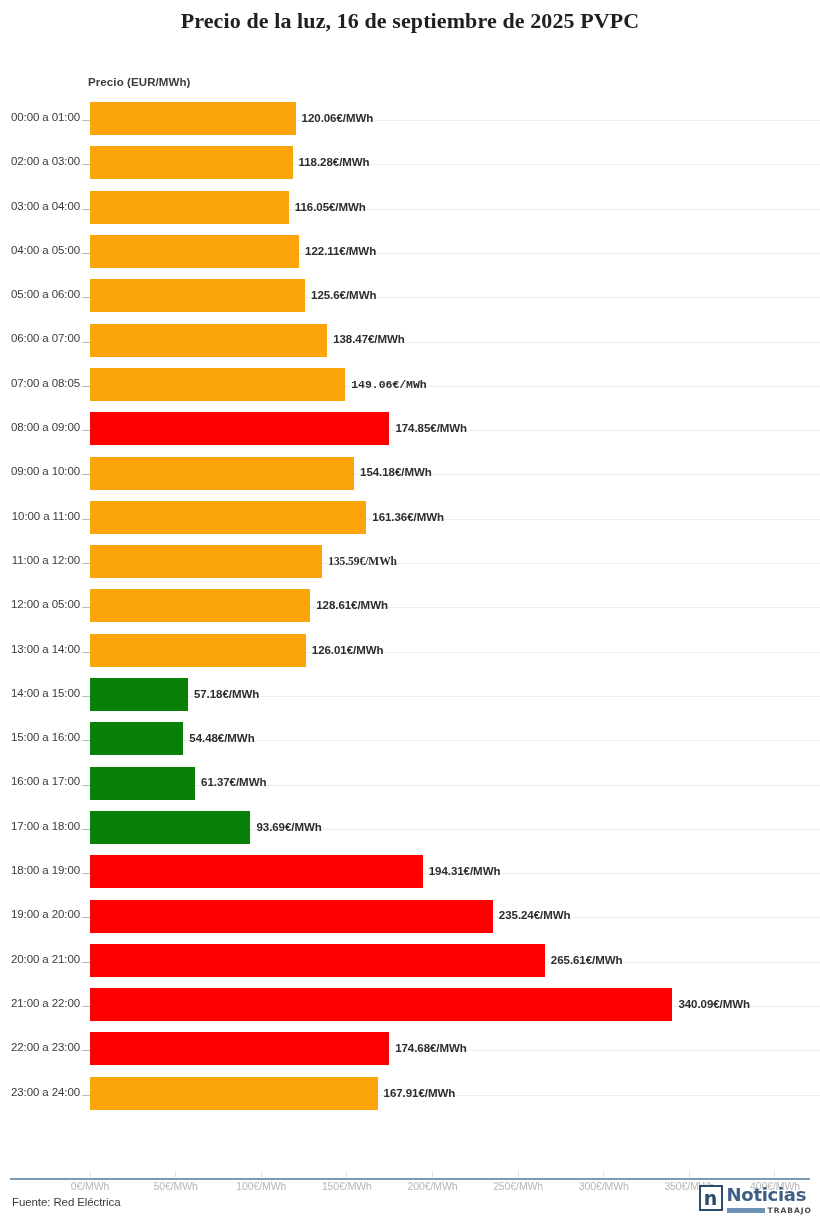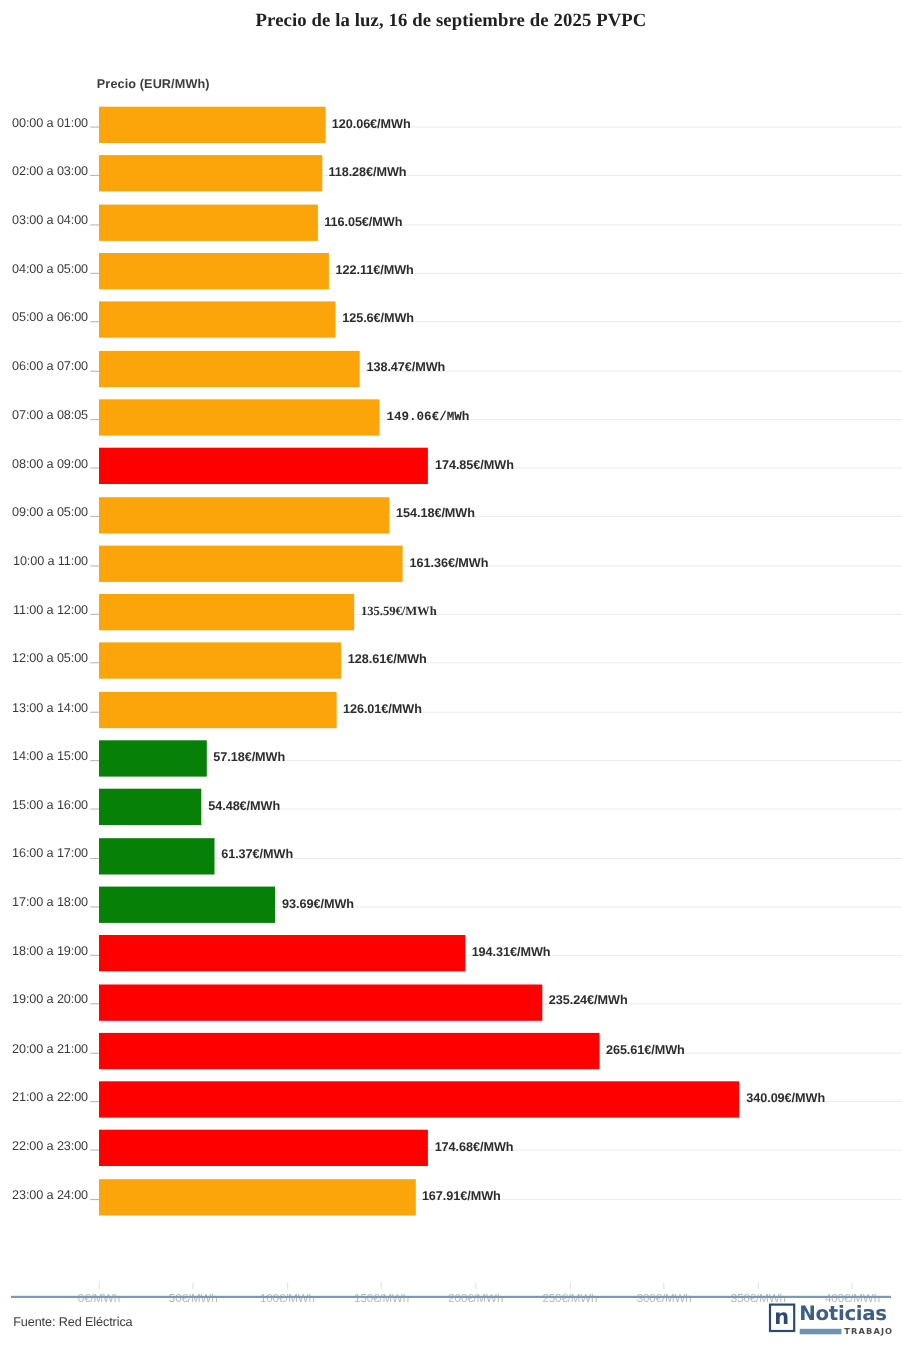--- a/index.html
+++ b/index.html
@@ -11,21 +11,21 @@
     font-family:"Liberation Sans", sans-serif;
     -webkit-font-smoothing:antialiased;
     overflow:hidden;
     position:relative;
   }
 
   
   .chart-title{
     font-family:"Liberation Serif", serif;
     font-weight:bold;
-    font-size:17px;
+    font-size:22px;
     color:#20201f;
     text-align:center;
     line-height:1;
     padding-top:10px;
     letter-spacing:.1px;
   }
 
   
   .plot-wrap{
     position:relative;
@@ -266,21 +266,21 @@
       <div class="row">
         <div class="gridline"></div>
         <div class="tickmark"></div>
         <div class="cat-label">08:00 a 09:00</div>
         <div class="bar red" style="width: 299.431px; background: rgb(255, 0, 0);"></div>
         <div class="val-label" style="left: 395.431px;">174.85€/MWh</div>
       </div>
       <div class="row">
         <div class="gridline"></div>
         <div class="tickmark"></div>
-        <div class="cat-label">09:00 a 05:00</div>
+        <div class="cat-label">09:00 a 10:00</div>
         <div class="bar orange" style="width: 264.033px; background: rgb(252, 165, 10);"></div>
         <div class="val-label" style="left: 360.033px;">154.18€/MWh</div>
       </div>
       <div class="row">
         <div class="gridline"></div>
         <div class="tickmark"></div>
         <div class="cat-label">10:00 a 11:00</div>
         <div class="bar orange" style="width: 276.329px; background: rgb(252, 165, 10);"></div>
         <div class="val-label" style="left: 372.329px;">161.36€/MWh</div>
       </div>

